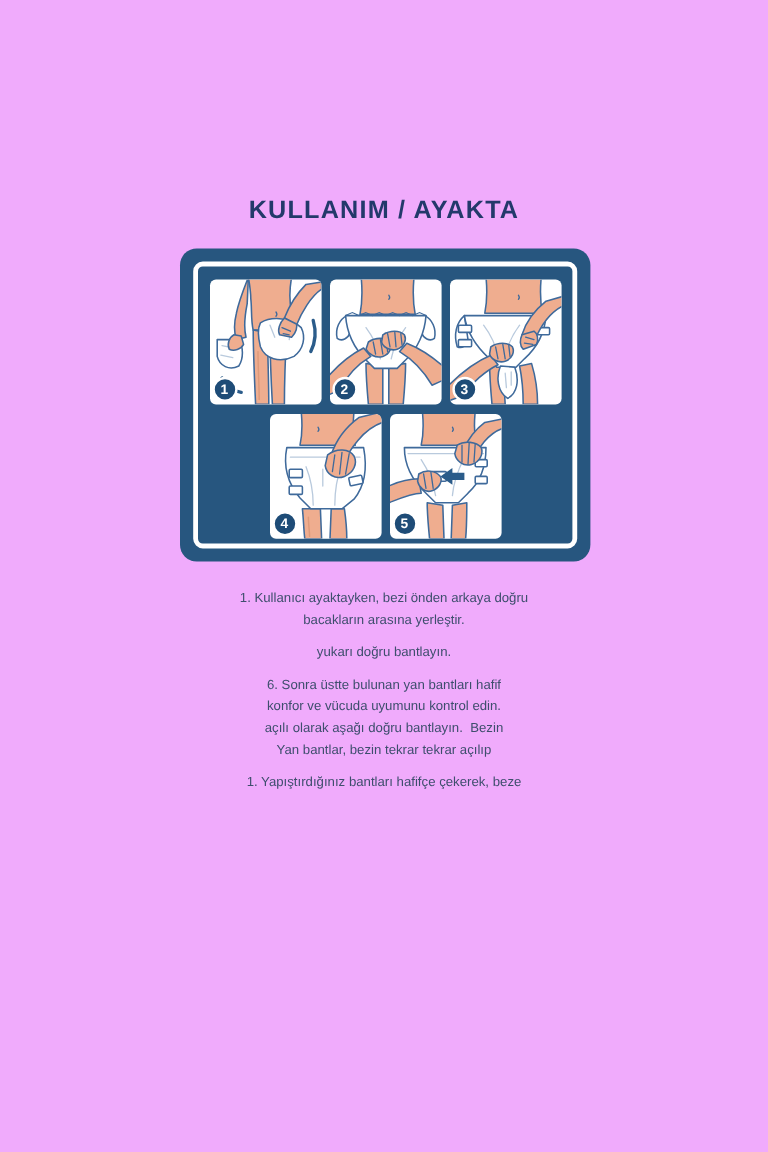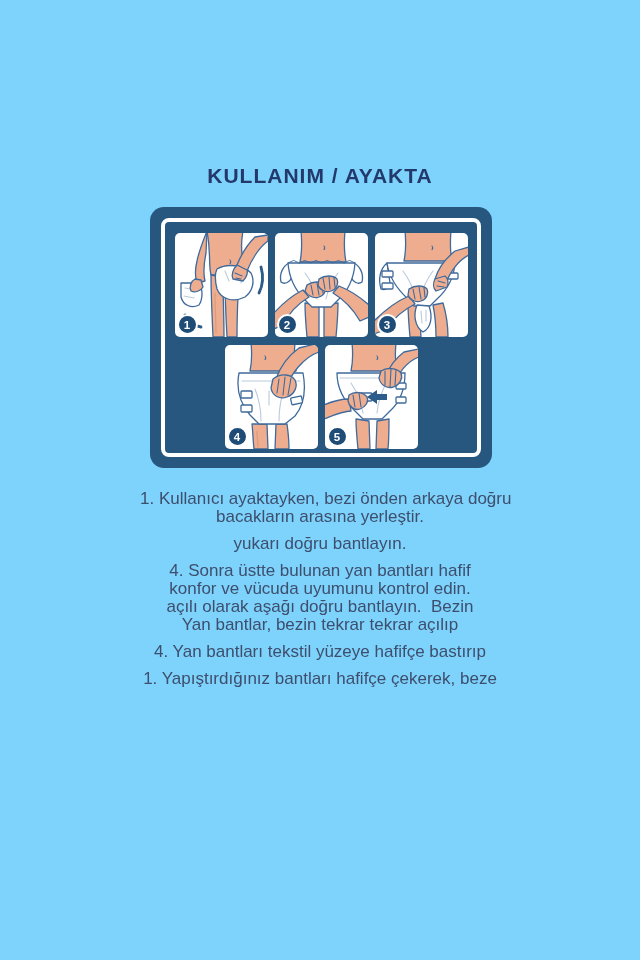--- a/index.html
+++ b/index.html
@@ -1,16 +1,16 @@
 <!DOCTYPE html>
 <html><head>
 <meta charset="utf-8">
 <style>
   html,body{margin:0;padding:0;background:#ffffff;}
-  .page{position:relative;width:640px;height:960px;background:#7dd3fc;margin:0 auto;overflow:hidden;
+  .page{position:relative;width:640px;height:960px;background:#f0abfc;margin:0 auto;overflow:hidden;
         font-family:"Liberation Sans",sans-serif;}
   .title{position:absolute;top:164px;left:0;right:0;margin:0;text-align:center;
          font-size:21px;font-weight:700;letter-spacing:1px;color:#23396b;}
   
   .panel{position:absolute;left:150px;top:207px;width:342px;height:261px;
          background:#27567f;border-radius:14px;}
   .panel-border{position:absolute;inset:11px;border:4px solid #ffffff;border-radius:8px;pointer-events:none;}
   .cards{position:absolute;inset:0;padding-top:26px;display:flex;flex-direction:column;align-items:center;gap:8px;}
   .row{display:flex;gap:7px;justify-content:center;}
   .card{width:93px;height:104px;background:#ffffff;border-radius:5px;position:relative;overflow:hidden;}
@@ -21,21 +21,21 @@
   
   svg .sk{fill:#efad8f;stroke:#3f6a9b;stroke-width:1.3;stroke-linejoin:round;}
   svg .wh{fill:#ffffff;stroke:#3f6a9b;stroke-width:1.3;stroke-linejoin:round;}
   svg .ln{fill:none;stroke:#3f6a9b;stroke-width:1.1;stroke-linecap:round;}
   svg .fl{fill:none;stroke:#b9cadd;stroke-width:1.1;stroke-linecap:round;}
   svg .sh{fill:none;stroke:#dd9a7a;stroke-width:1.2;stroke-linecap:round;}
   svg .nv{fill:none;stroke:#2b5c8a;stroke-width:2.8;stroke-linecap:round;}
   svg .nvf{fill:#2b5c8a;stroke:none;}
   
   .instructions{position:absolute;top:490px;left:140px;width:360px;color:#3e4e6d;
-                font-size:17px;line-height:18px;}
+                font-size:11px;line-height:18px;}
   .para{margin:0 0 9px 0;text-align:center;}
   .line{white-space:pre;}
   .para-2 .line:nth-child(2){text-align:center;padding-left:45px;}
 </style>
 </head>
 <body>
 
 <div class="page">
 
   <h1 class="title">KULLANIM / AYAKTA</h1>
@@ -167,28 +167,27 @@
     <div class="para para-1">
       <div class="line">1. Kullanıcı ayaktayken, bezi önden arkaya doğru</div>
       <div class="line">bacakların arasına yerleştir.</div>
     </div>
 
     <div class="para para-2">
       <div class="line">yukarı doğru bantlayın.</div>
     </div>
 
     <div class="para para-3">
-      <div class="line">4. Sonra üstte bulunan yan bantları hafif</div>
+      <div class="line">6. Sonra üstte bulunan yan bantları hafif</div>
       <div class="line">konfor ve vücuda uyumunu kontrol edin.</div>
       <div class="line">açılı olarak aşağı doğru bantlayın.  Bezin</div>
       <div class="line">Yan bantlar, bezin tekrar tekrar açılıp</div>
     </div>
 
     <div class="para para-4">
-      <div class="line">4. Yan bantları tekstil yüzeye hafifçe bastırıp</div>
     </div>
 
     <div class="para para-5">
       <div class="line">1. Yapıştırdığınız bantları hafifçe çekerek, beze</div>
     </div>
 
   </div>
 </div>
 
 </body></html>

